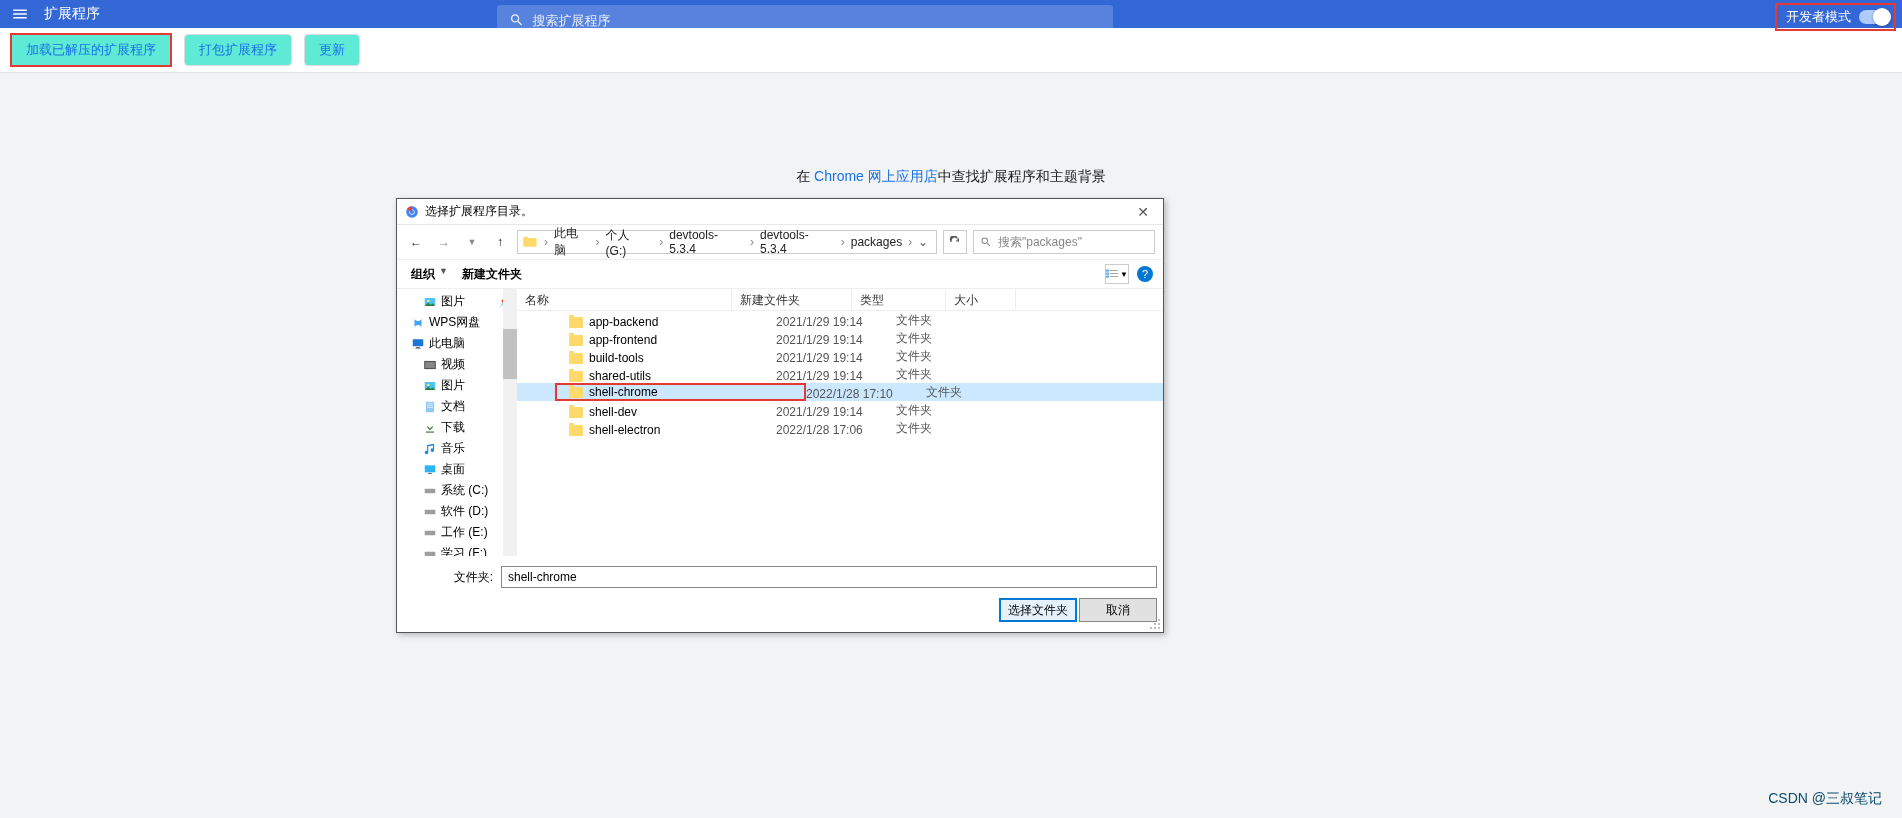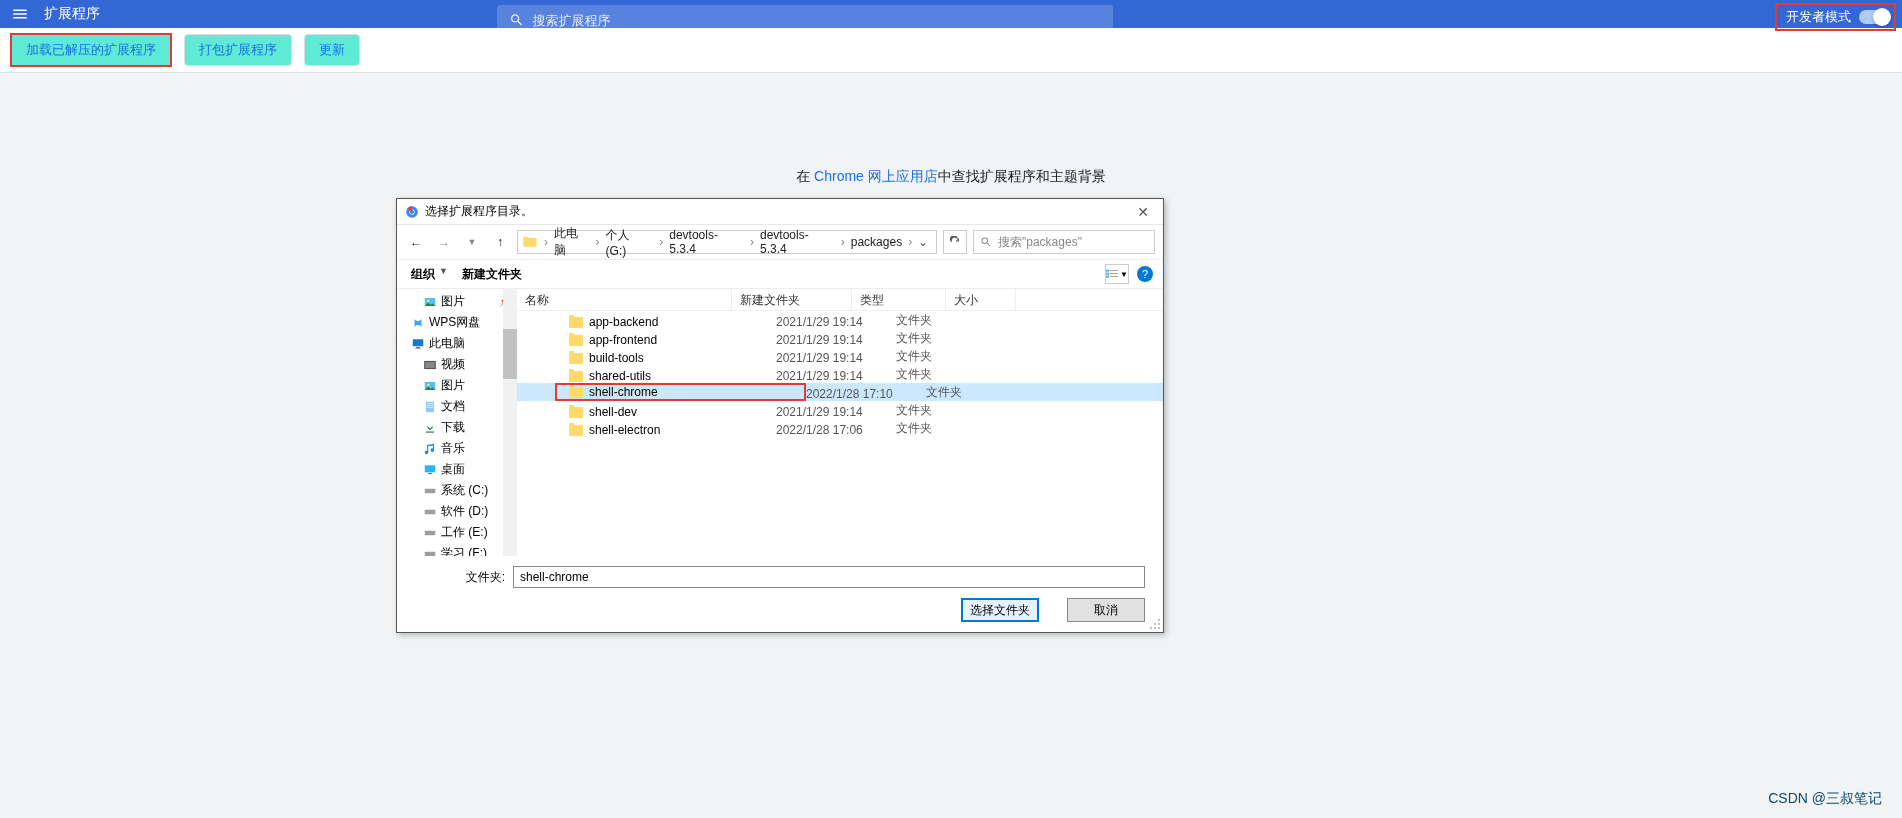--- a/index.html
+++ b/index.html
@@ -76,25 +76,25 @@
 .file-row { height: 18px; display: flex; align-items: flex-end; font-size: 12px; cursor: pointer; padding-left: 40px; }
 .file-row.selected { background: #cce8ff; }
 .file-row .folder-ico { width: 14px; height: 11px; margin: 0 6px 0 12px; background: #ffd96a; border-radius: 1px; position: relative; }
 .file-row .folder-ico::before { content: ""; position: absolute; top: -2px; left: 0; width: 5px; height: 2px; background: #ffd96a; border-radius: 1px 1px 0 0; }
 .file-row .fname { width: 187px; }
 .file-row.selected .fname-wrap { border: 2px solid #e53935; display: flex; align-items: center; margin-left: -2px; padding-right: 28px; height: 18px; }
 .file-row:not(.selected) .fname-wrap { display: flex; align-items: center; }
 .file-row .fdate { width: 120px; color: #555; }
 .file-row .ftype { width: 94px; color: #555; }
 
-.dlg-footer { padding: 10px 18px; display: flex; flex-direction: column; gap: 10px; }
+.dlg-footer { padding: 10px 6px; display: flex; flex-direction: column; gap: 10px; }
 .folder-input-row { display: flex; align-items: center; gap: 8px; }
 .folder-label { width: 90px; text-align: right; font-size: 12px; }
 .folder-input { flex: 1; height: 22px; border: 1px solid #888; padding: 0 6px; font-size: 12px; }
-.dlg-buttons { display: flex; justify-content: flex-end; gap: 28px; }
+.dlg-buttons { display: flex; justify-content: flex-end; gap: 2px; }
 .dlg-btn { min-width: 78px; height: 24px; border: 1px solid #888; background: #e1e1e1; font-size: 12px; cursor: pointer; }
 .dlg-btn.primary { border: 2px solid #0078d4; background: #e5f1fb; }
 .resize-grip { position: absolute; right: 2px; bottom: 2px; width: 12px; height: 12px; }
 
 .watermark { position: absolute; right: 20px; bottom: 10px; font-size: 14px; color: #0c4a6e; font-family: Arial; }
 </style>
 </head>
 <body>
 
 <div class="header">

